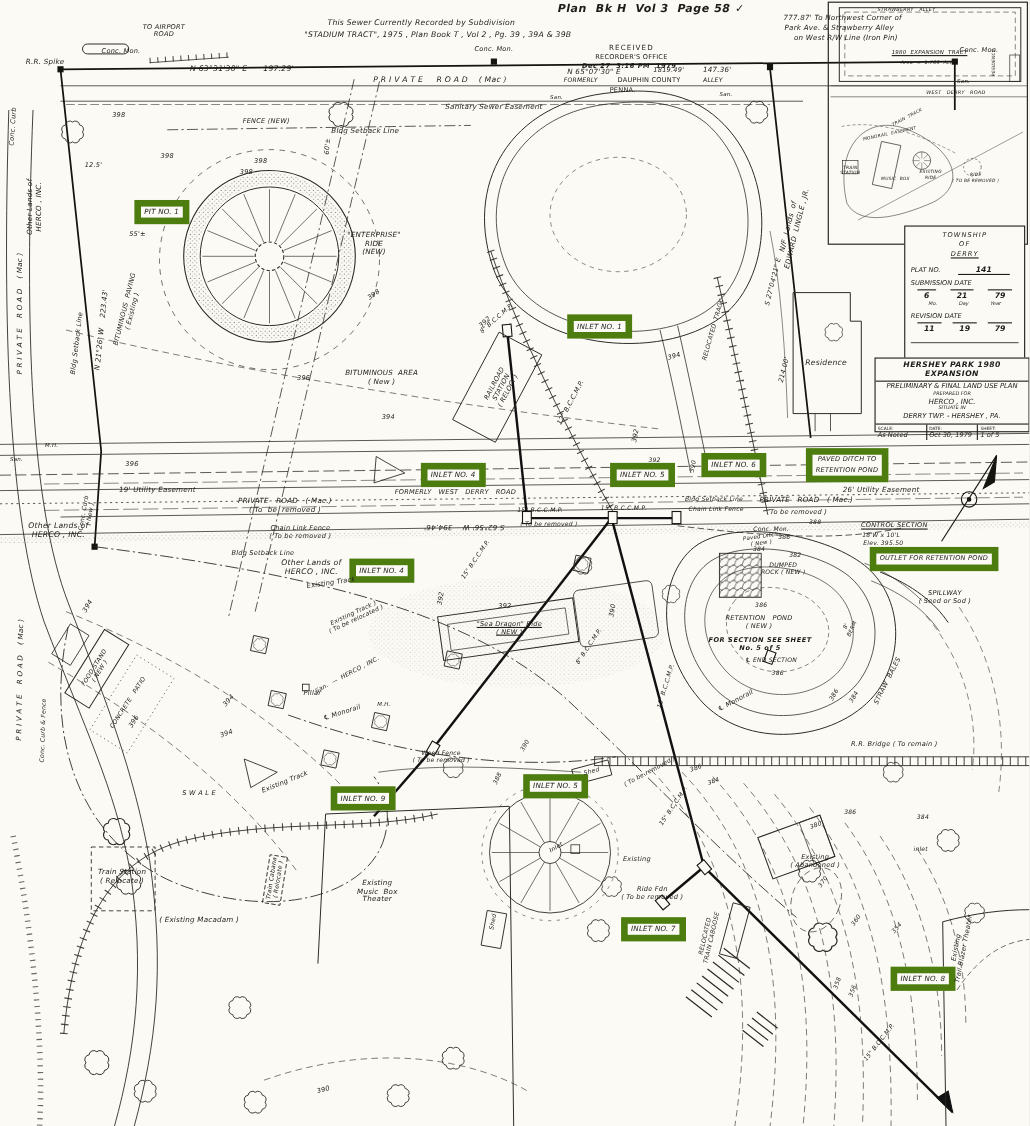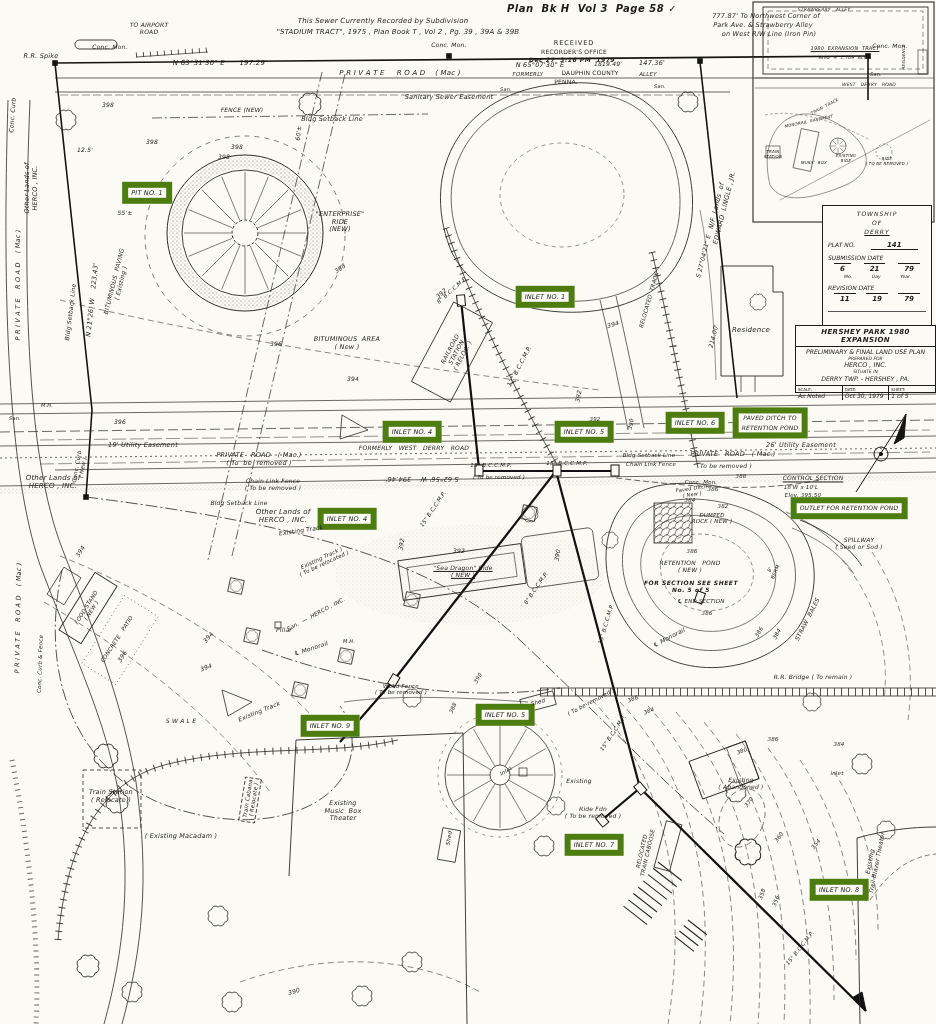--- a/index.html
+++ b/index.html
@@ -424,21 +424,21 @@
       <div class="lbl" style="left: 613px; top: 324px; font-size: 6px; transform: translate(-50%, -50%) rotate(-15deg);">394</div>
       <div class="lbl" style="left: 578px; top: 396px; font-size: 6px; transform: translate(-50%, -50%) rotate(-78deg);">392</div>
       <div class="lbl" style="left: 691px; top: 430px; font-size: 5.5px; transform: translate(-50%, -50%) rotate(-78deg);">390</div>
       <div class="lbl" style="left: 751px; top: 330px; font-size: 7px; transform: translate(-50%, -50%) rotate(0deg);">Residence</div>
       <div class="lbl" style="left: 721px; top: 207px; font-size: 6.5px; transform: translate(-50%, -50%) rotate(-76deg);">N/F  Lands  of
 EDWARD  LINGLE , JR.</div>
       <div class="lbl" style="left: 703px; top: 256px; font-size: 6px; transform: translate(-50%, -50%) rotate(-76deg);">S 27°04'21" E</div>
       <div class="lbl" style="left: 713px; top: 336px; font-size: 6px; transform: translate(-50%, -50%) rotate(-76deg);">214.00'</div>
       <div class="lbl st-b" style="left: 412px; top: 432px; font-size: 6.5px; transform: translate(-50%, -50%) rotate(0deg);">INLET NO. 4</div>
       <div class="lbl st-b" style="left: 584px; top: 432px; font-size: 6.5px; transform: translate(-50%, -50%) rotate(0deg);">INLET NO. 5</div>
-      <div class="lbl st-b" style="left: 695px; top: 423px; font-size: 6.5px; transform: translate(-50%, -50%) rotate(0deg);">INLET NO. 6</div>
+      <div class="lbl st-b" style="left: 667px; top: 423px; font-size: 6.5px; transform: translate(-50%, -50%) rotate(0deg);">INLET NO. 6</div>
       <div class="lbl st-b" style="left: 770px; top: 423px; font-size: 6px; transform: translate(-50%, -50%) rotate(0deg);">PAVED DITCH TO
 RETENTION POND</div>
       <div class="lbl" style="left: 595px; top: 419px; font-size: 5.5px; transform: translate(-50%, -50%) rotate(0deg);">392</div>
       <div class="lbl" style="left: 631px; top: 424px; font-size: 5.5px; transform: translate(-50%, -50%) rotate(-80deg);">390</div>
       <div class="lbl" style="left: 414px; top: 448px; font-size: 6px; transform: translate(-50%, -50%) rotate(0deg);">FORMERLY   WEST   DERRY   ROAD</div>
       <div class="lbl" style="left: 143px; top: 446px; font-size: 6.5px; transform: translate(-50%, -50%) rotate(0deg);">19' Utility Easement</div>
       <div class="lbl" style="left: 259px; top: 460px; font-size: 6.5px; transform: translate(-50%, -50%) rotate(0deg);">PRIVATE   ROAD   ( Mac.)
 ( To  be  removed )</div>
       <div class="lbl" style="left: 273px; top: 484px; font-size: 6px; transform: translate(-50%, -50%) rotate(0deg);">Chain Link Fence
 ( To be removed )</div>

